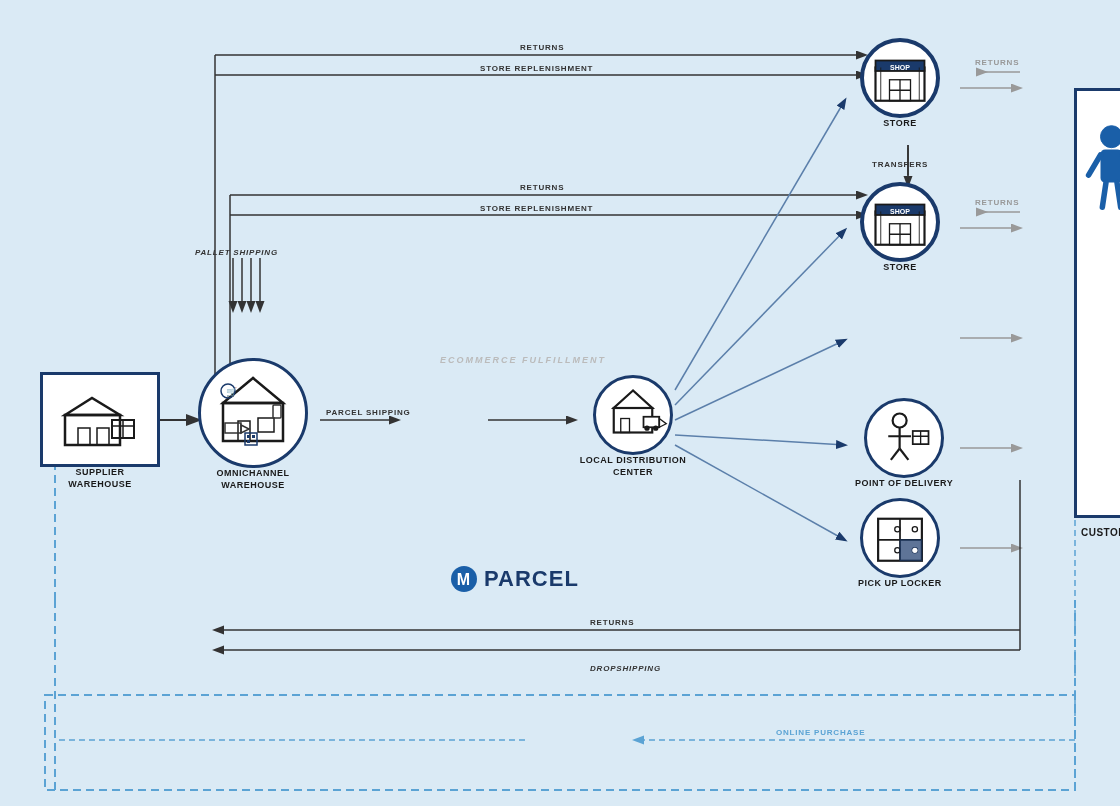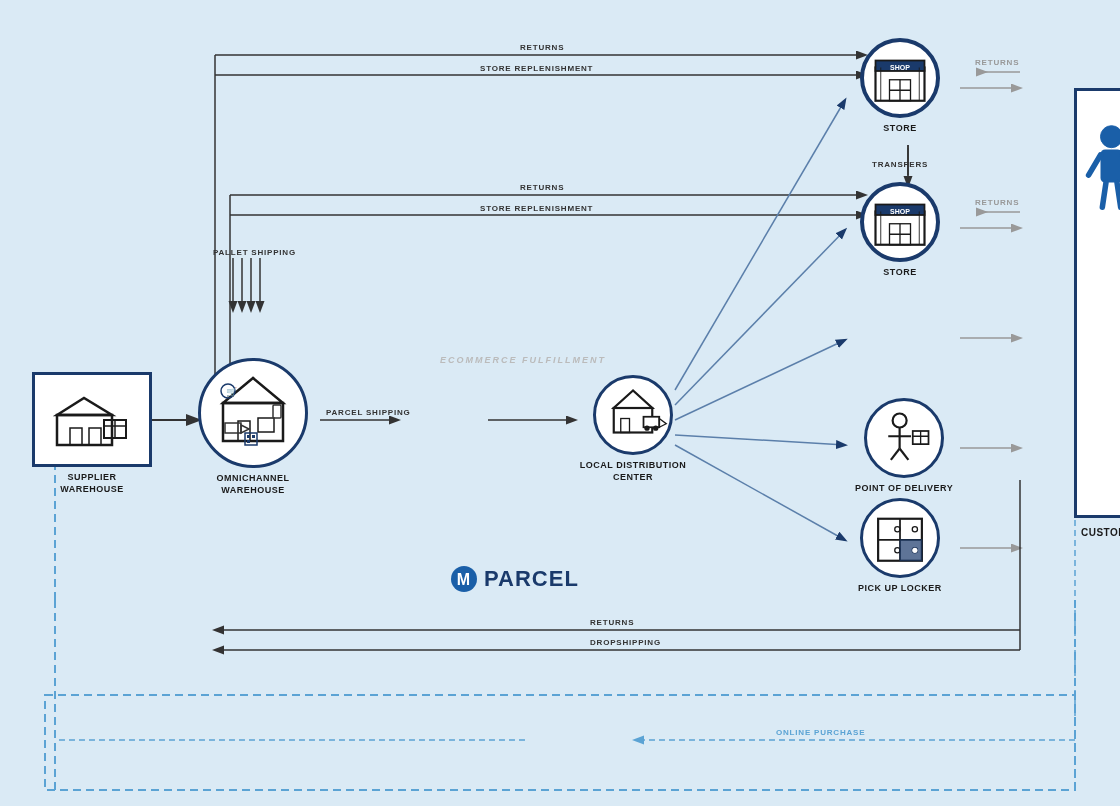--- a/index.html
+++ b/index.html
@@ -47,21 +47,20 @@
       height: 110px;
     }
     .circle-node.medium {
       width: 80px;
       height: 80px;
     }
     .node-label {
       font-size: 9px;
       font-weight: bold;
       color: #1a1a1a;
-      margin-top: 5px;
       text-transform: uppercase;
       letter-spacing: 0.5px;
       max-width: 110px;
       line-height: 1.3;
     }
     
     .rect-node {
       border: 3px solid #1a3a6b;
       background: white;
       display: flex;
@@ -185,21 +184,21 @@
   <line x1="55" y1="600" x2="55" y2="440" stroke="#5ba3d4" stroke-width="2" stroke-dasharray="8,5"></line>
   <line x1="55" y1="440" x2="80" y2="440" stroke="#5ba3d4" stroke-width="2" stroke-dasharray="8,5" marker-end="url(#arrowDashedBlue)"></line>
 
   <line x1="1075" y1="740" x2="635" y2="740" stroke="#5ba3d4" stroke-width="1.5" stroke-dasharray="6,4" marker-end="url(#arrowDashedBlue)"></line>
 
   <line x1="525" y1="740" x2="55" y2="740" stroke="#5ba3d4" stroke-width="1.5" stroke-dasharray="6,4"></line>
 
   <line x1="1075" y1="480" x2="1075" y2="740" stroke="#5ba3d4" stroke-width="1.5" stroke-dasharray="6,4"></line>
 </svg>
 
-<div class="node" style="left:32px; top:372px;justify-content:flex-end;">
+<div class="node" style="left:40px; top:372px;justify-content:flex-end;">
   <div class="rect-node" style="width:120px; height:95px;">
     <svg viewBox="0 0 80 60" width="80" height="60">
 
       <rect x="5" y="25" width="55" height="30" fill="none" stroke="#1a1a1a" stroke-width="2.5"></rect>
       <polygon points="5,25 32,8 60,25" fill="none" stroke="#1a1a1a" stroke-width="2.5"></polygon>
       <rect x="18" y="38" width="12" height="17" fill="none" stroke="#1a1a1a" stroke-width="1.5"></rect>
       <rect x="37" y="38" width="12" height="17" fill="none" stroke="#1a1a1a" stroke-width="1.5"></rect>
 
       <rect x="52" y="30" width="22" height="18" fill="none" stroke="#1a1a1a" stroke-width="2"></rect>
       <line x1="52" y1="36" x2="74" y2="36" stroke="#1a1a1a" stroke-width="1.5"></line>
@@ -337,26 +336,26 @@
     </svg>
   </div>
   <div class="node-label" style="margin-top:8px; font-size:10px;">CUSTOMER</div>
 </div>
 
 
 <div class="arrow-label" style="left:520px; top:43px;">RETURNS</div>
 <div class="arrow-label" style="left:480px; top:64px;">STORE REPLENISHMENT</div>
 <div class="arrow-label" style="left:520px; top:183px;">RETURNS</div>
 <div class="arrow-label" style="left:480px; top:204px;">STORE REPLENISHMENT</div>
-<div class="arrow-label" style="left:213px; top:248px;">PALLET SHIPPING</div>
+<div class="arrow-label" style="left:195px; top:248px;font-style:italic;">PALLET SHIPPING</div>
 <div class="arrow-label" style="left:326px; top:408px;">PARCEL SHIPPING</div>
 <div class="arrow-label" style="left:440px; top:355px; color:#bbb; font-size:9px; letter-spacing:2px;font-style:italic;">ECOMMERCE FULFILLMENT</div>
 <div class="arrow-label" style="left:872px; top:160px;">TRANSFERS</div>
 <div class="arrow-label" style="left:590px; top:618px;">RETURNS</div>
-<div class="arrow-label" style="left:590px; top:638px;">DROPSHIPPING</div>
+<div class="arrow-label" style="left:590px; top:664px;font-style:italic;">DROPSHIPPING</div>
 <div class="arrow-label" style="left:776px; top:728px; color:#5ba3d4;">ONLINE PURCHASE</div>
 <div class="arrow-label" style="left:975px; top:58px; color:#999;">RETURNS</div>
 <div class="arrow-label" style="left:975px; top:198px; color:#999;">RETURNS</div>
 
 <div class="mecalux-logo" style="left:450px; top:565px; display:flex; align-items:center; gap:6px;">
   <svg width="28" height="28" viewBox="0 0 28 28">
     <circle cx="14" cy="14" r="13" fill="#1a5fa8" stroke="none"></circle>
     <text x="14" y="20" text-anchor="middle" font-size="16" fill="white" font-weight="bold">M</text>
   </svg>
   <span>PARCEL</span>

